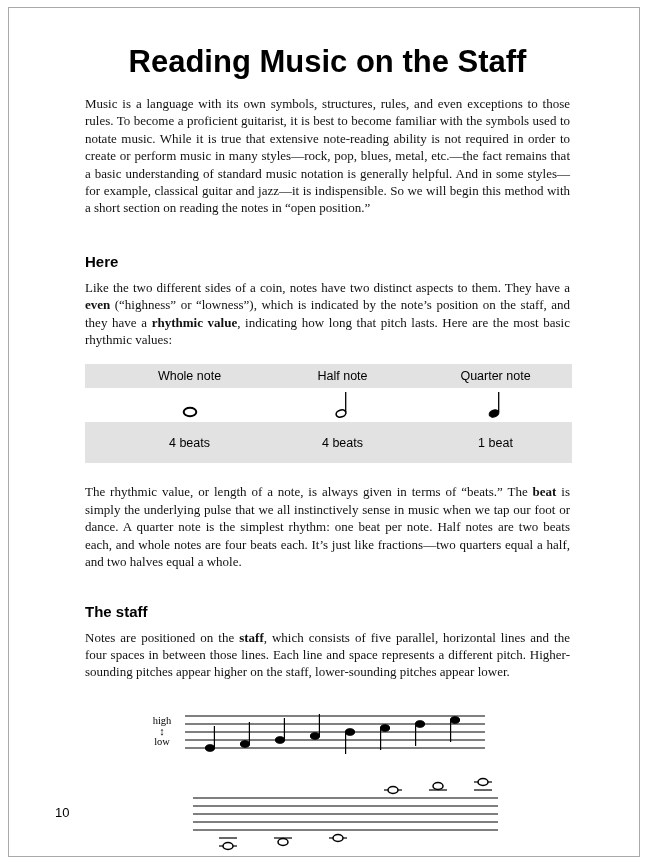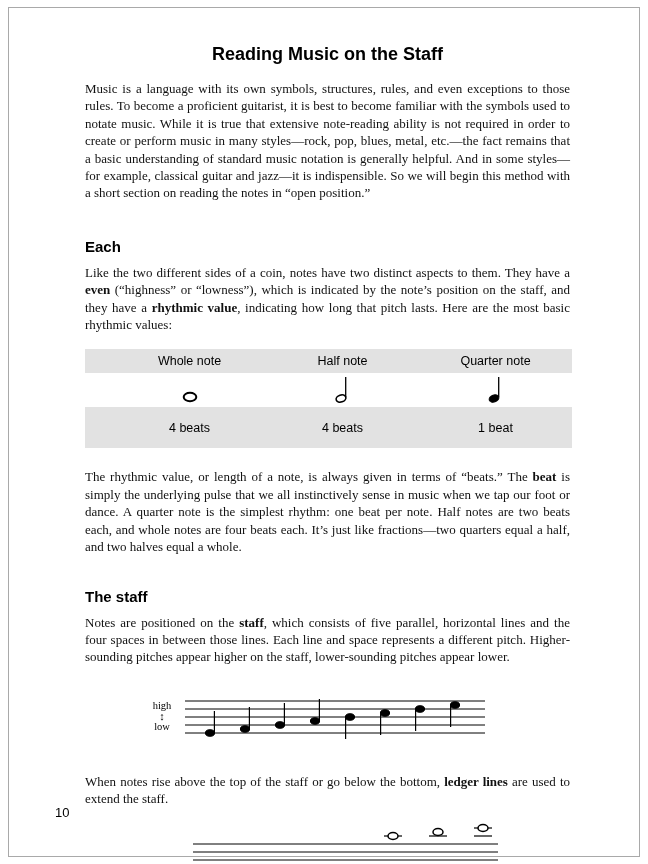--- a/index.html
+++ b/index.html
@@ -10,21 +10,21 @@
   }
   .page-frame {
     position:absolute; left:8px; top:7px; right:8px; bottom:7px;
     border:1px solid #a9a9a9; pointer-events:none;
   }
   .content { position:relative; padding:0 78px 0 85px; }
 
   .page-title {
     margin-top:44px;
     font-family:"Liberation Sans", sans-serif;
-    font-weight:bold; font-size:18px; text-align:center; color:#000;
+    font-weight:bold; font-size:31px; text-align:center; color:#000;
   }
   .body-text {
     font-size:13px; line-height:17.4px; text-align:justify; color:#111;
   }
   .intro { margin-top:15px; }
   .section-heading {
     font-family:"Liberation Sans", sans-serif;
     font-weight:bold; font-size:15px; color:#000;
   }
   .heading-notes { margin-top:36px; }
@@ -67,21 +67,21 @@
 <body>
 
 <div class="page-frame"></div>
 
 <div class="content">
 
   <h1 class="page-title">Reading Music on the Staff</h1>
 
   <p class="body-text intro">Music is a language with its own symbols, structures, rules, and even exceptions to those rules. To become a proficient guitarist, it is best to become familiar with the symbols used to notate music. While it is true that extensive note-reading ability is not required in order to create or perform music in many styles—rock, pop, blues, metal, etc.—the fact remains that a basic understanding of standard music notation is generally helpful. And in some styles—for example, classical guitar and jazz—it is indispensible. So we will begin this method with a short section on reading the notes in “open position.”</p>
 
-  <h2 class="section-heading heading-notes">Each</h2>
+  <h2 class="section-heading heading-notes">Here</h2>
 
   <p class="body-text after-heading"><span>Like the two different sides of a coin, notes have two distinct aspects to them. They have a </span><b>even</b><span> (“highness” or “lowness”), which is indicated by the note’s position on the staff, and they have a </span><b>rhythmic value</b><span>, indicating how long that pitch lasts. Here are the most basic rhythmic values:</span></p>
 
   <div class="rhythm-table">
     <div class="rt-row rt-labels">
       <div class="rt-cell">Whole note</div>
       <div class="rt-cell">Half note</div>
       <div class="rt-cell">Quarter note</div>
     </div>
     <div class="rt-row rt-symbols">
@@ -144,21 +144,20 @@
         <ellipse cx="200" cy="28" rx="4.6" ry="3.3"></ellipse>
         <line x1="195.6" y1="29" x2="195.6" y2="50" stroke-width="1.2"></line>
         <ellipse cx="235" cy="24" rx="4.6" ry="3.3"></ellipse>
         <line x1="230.6" y1="25" x2="230.6" y2="46" stroke-width="1.2"></line>
         <ellipse cx="270" cy="20" rx="4.6" ry="3.3"></ellipse>
         <line x1="265.6" y1="21" x2="265.6" y2="42" stroke-width="1.2"></line>
       </g>
     </svg>
   </div>
 
-  <p class="body-text ledger-para"><span>When notes rise above the top of the staff or go below the bottom, </span><b>ledger lines</b><span> are used to extend the staff.</span></p>
 
   <div class="staff-figure2">
     <svg width="305" height="84" viewBox="0 0 305 84">
 
       <line x1="0" y1="26" x2="305" y2="26" stroke="#000" stroke-width="1"></line>
       <line x1="0" y1="34" x2="305" y2="34" stroke="#000" stroke-width="1"></line>
       <line x1="0" y1="42" x2="305" y2="42" stroke="#000" stroke-width="1"></line>
       <line x1="0" y1="50" x2="305" y2="50" stroke="#000" stroke-width="1"></line>
       <line x1="0" y1="58" x2="305" y2="58" stroke="#000" stroke-width="1"></line>
 

